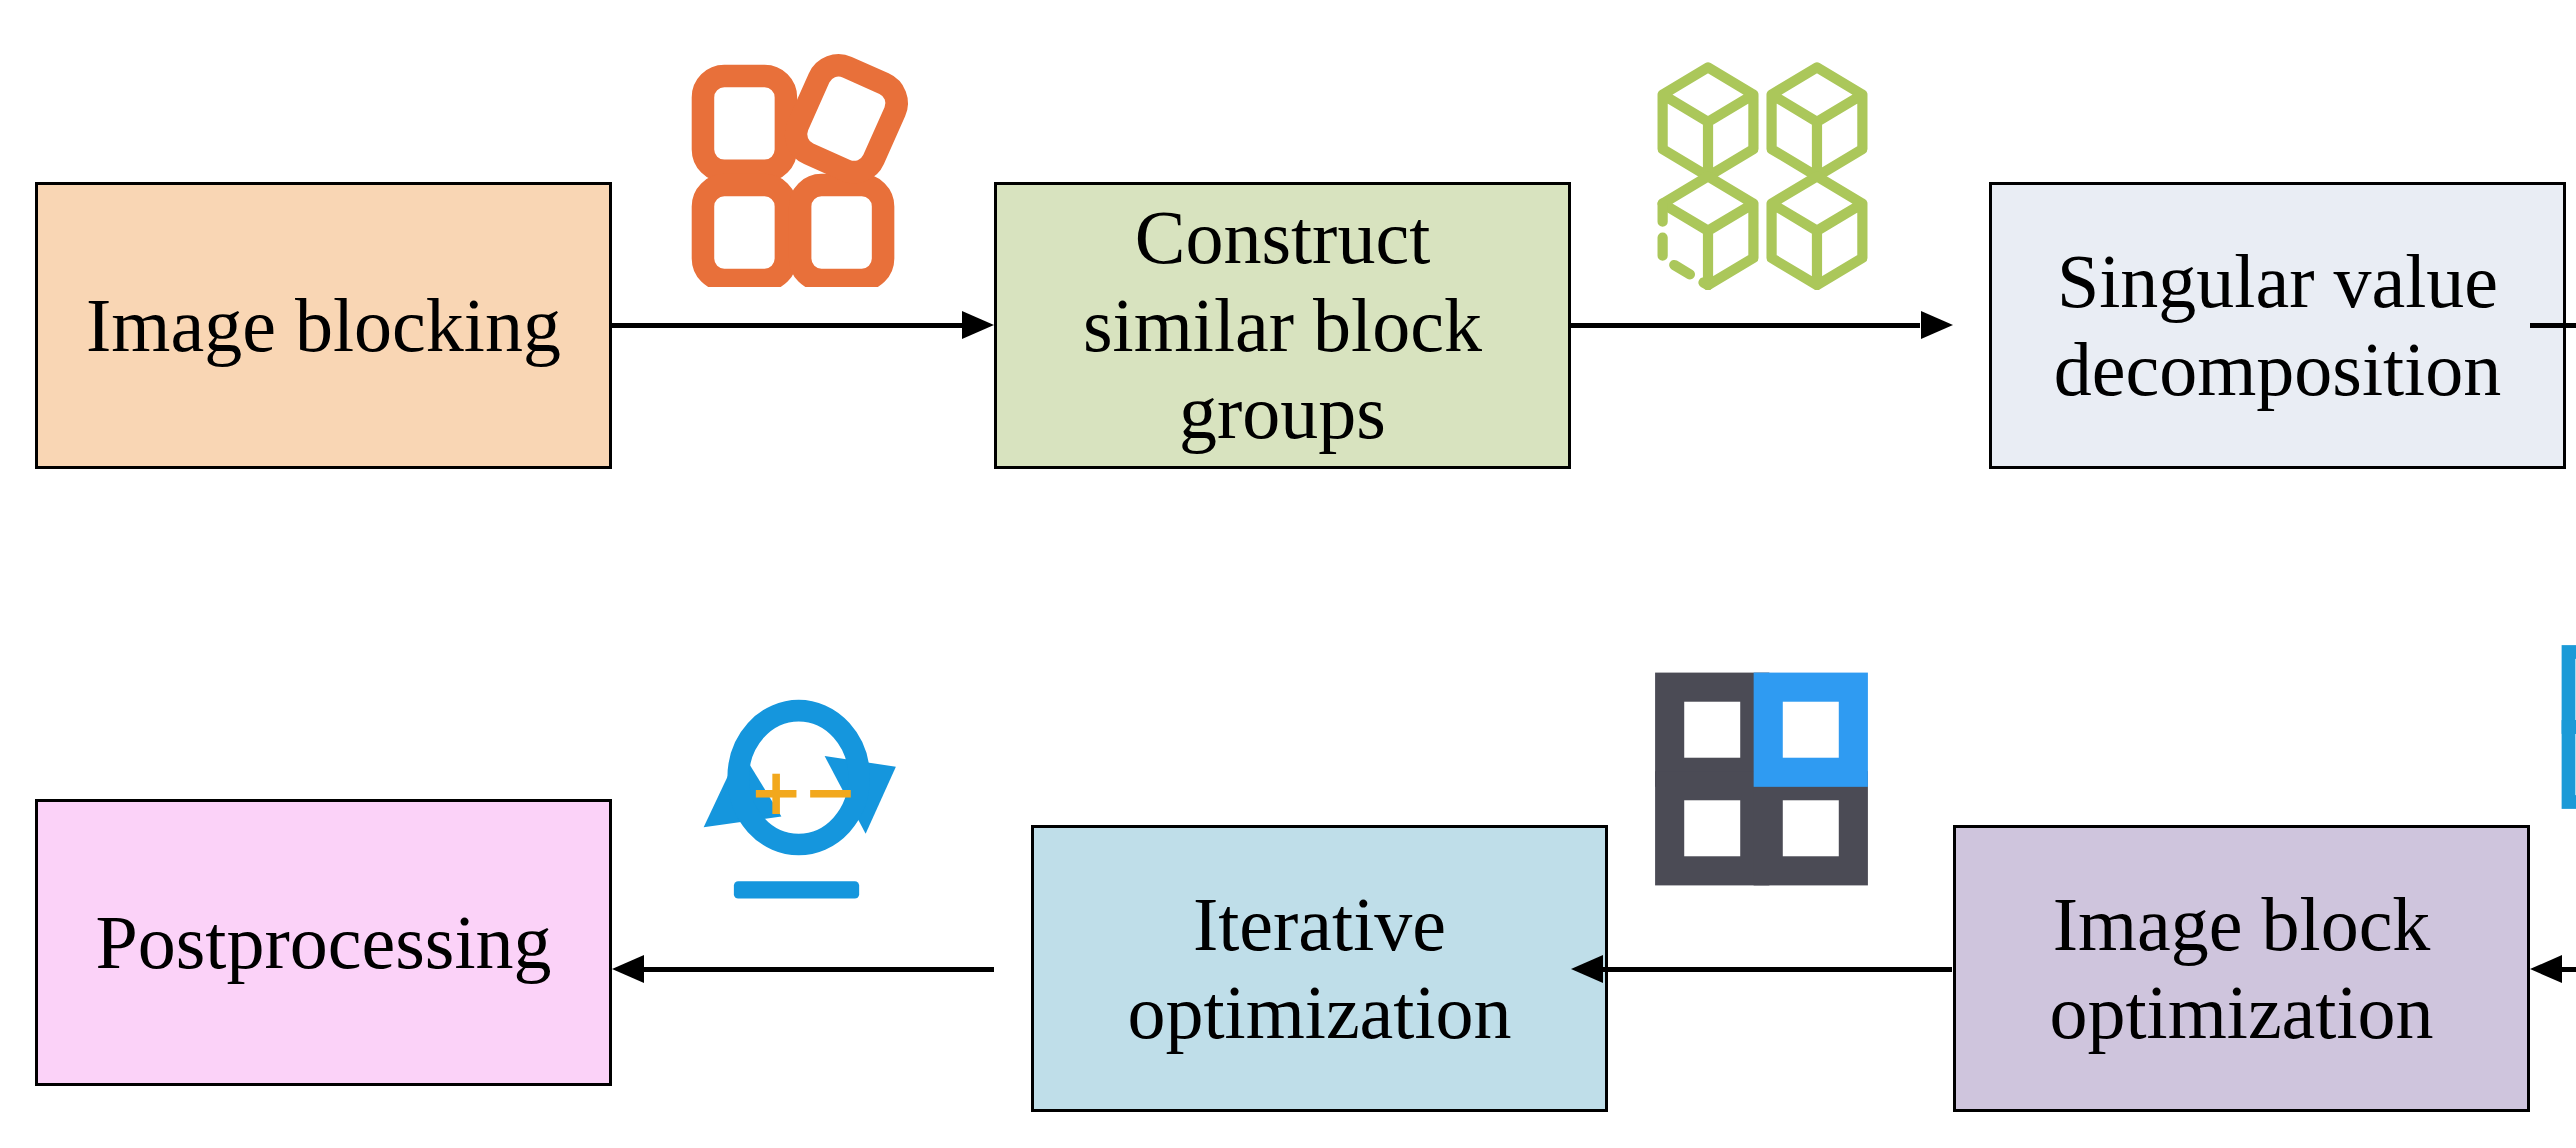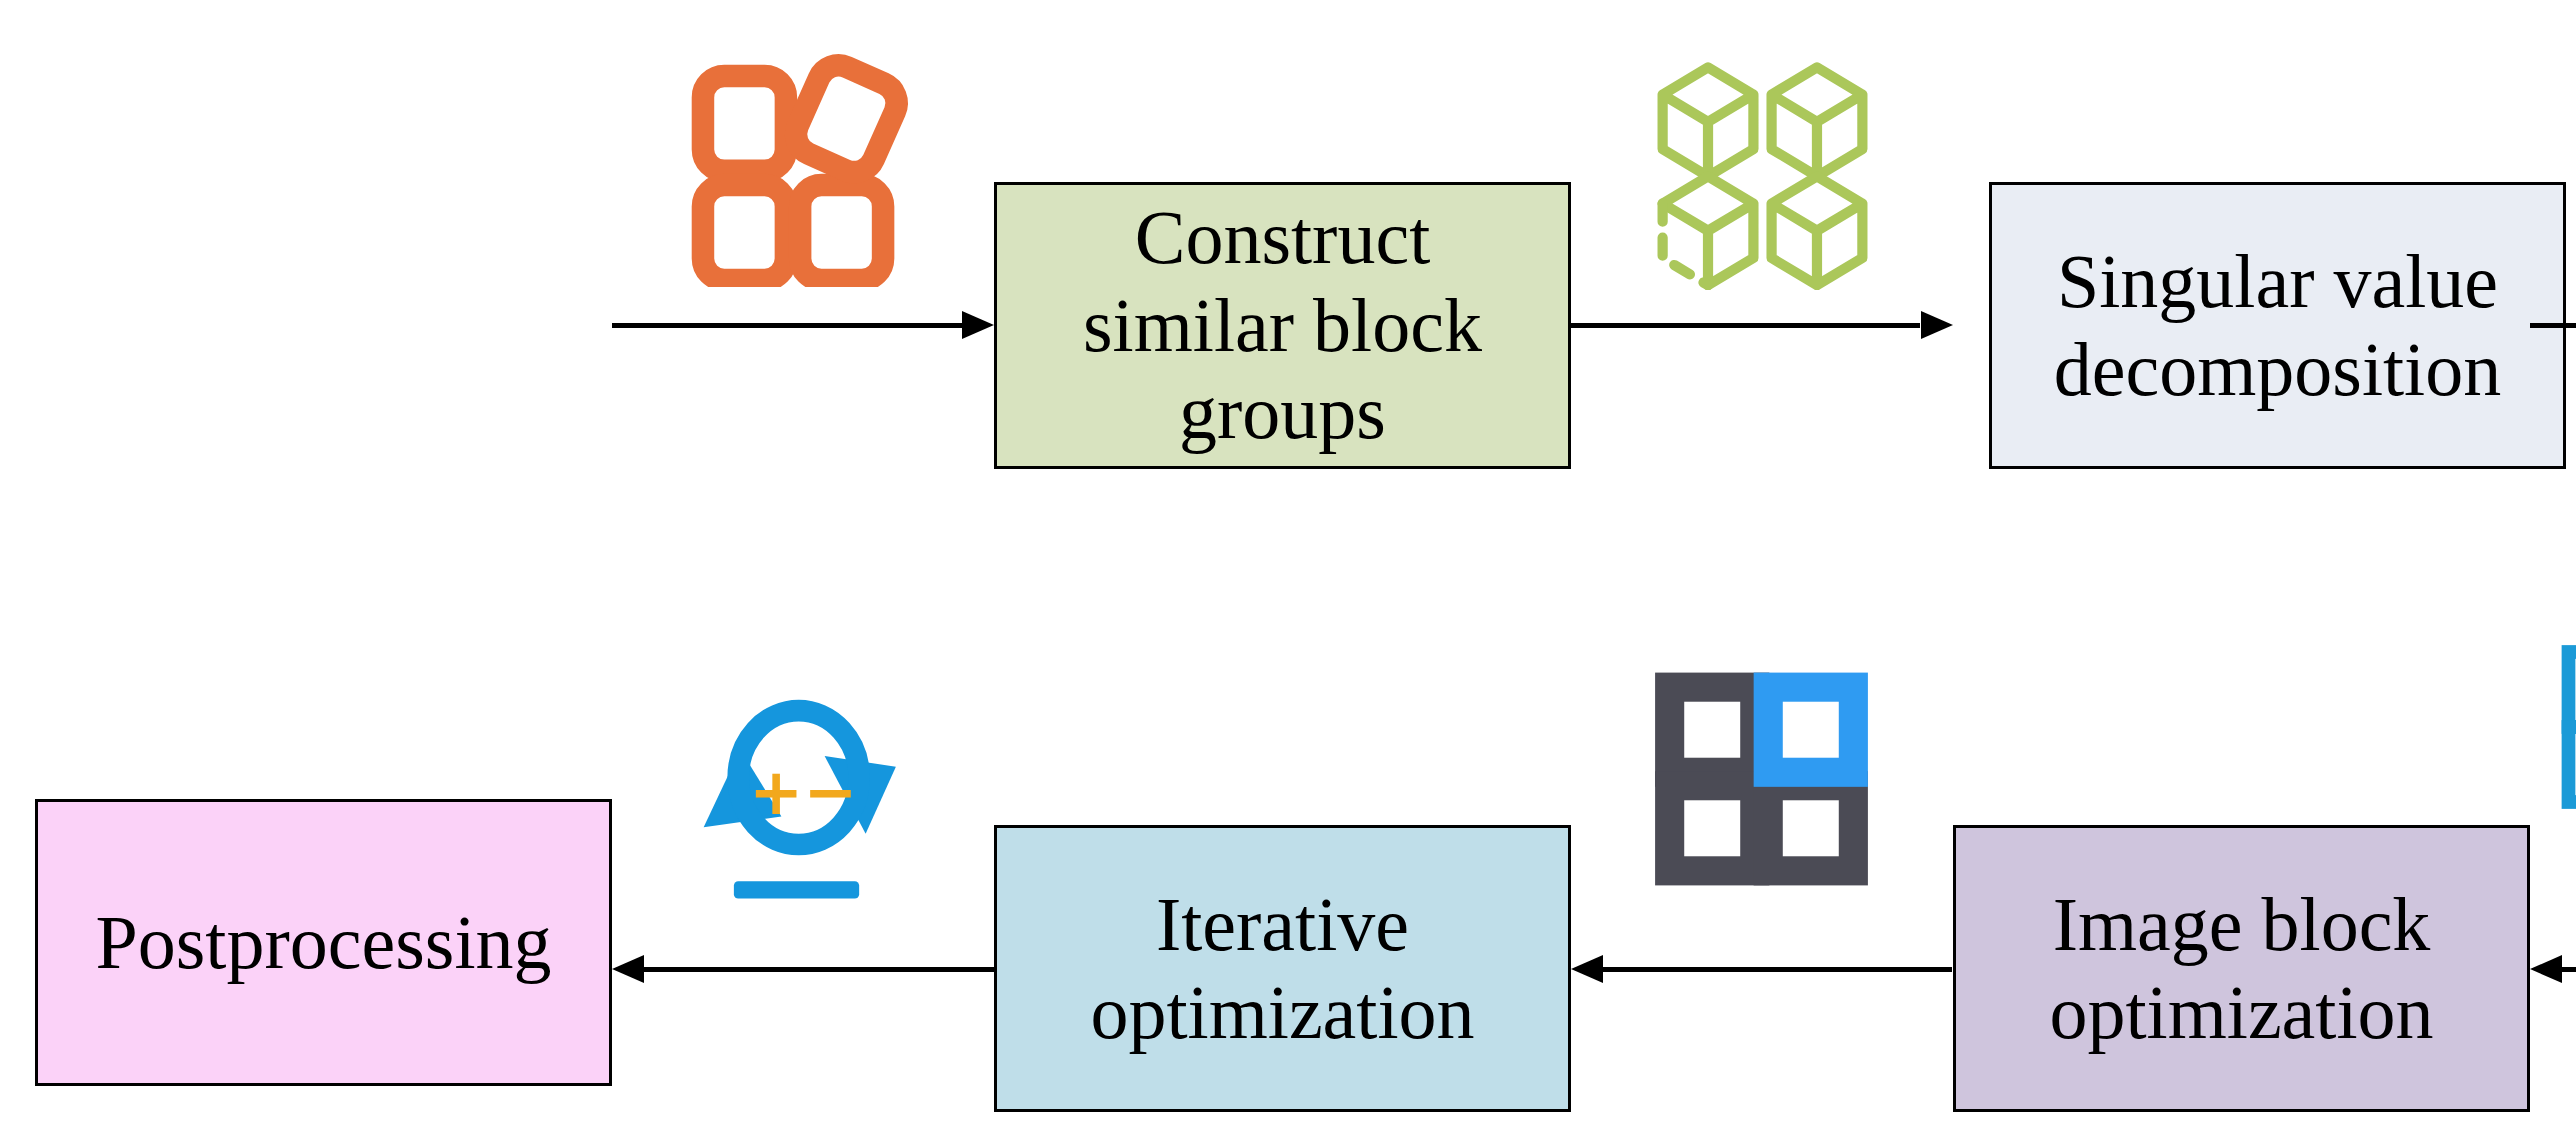--- a/index.html
+++ b/index.html
@@ -33,35 +33,38 @@
   .ic-cubes{left:1649px;top:58px;width:227px;height:232px;}
   .ic-tetris{left:2556px;top:642px;width:335px;height:255px;}
   .ic-grid4{left:1647px;top:667px;width:229px;height:224px;}
   .ic-cycle{left:677px;top:689px;width:252px;height:216px;}
 </style>
 </head>
 <body>
 
 <div class="canvas">
 
+  <div class="node pos-n0" style="background-color: rgb(249, 214, 180);">
+    <span class="label">Image blocking</span>
+  </div>
   <div class="node pos-n1" style="background-color: rgb(216, 227, 191);">
     <span class="label">Construct
 similar block
 groups</span>
   </div>
   <div class="node pos-n2" style="background-color: rgb(233, 237, 244);">
     <span class="label">Singular value
 decomposition</span>
   </div>
 
   <div class="node pos-n5" style="background-color: rgb(207, 197, 221);">
     <span class="label">Image block
 optimization</span>
   </div>
-  <div class="node pos-n6" style="background-color: rgb(191, 222, 233);">
+  <div class="node pos-n6" style="background-color: rgb(191, 222, 233); margin-left: 37px;">
     <span class="label">Iterative
 optimization</span>
   </div>
   <div class="node pos-n7" style="background-color: rgb(251, 210, 248);">
     <span class="label">Postprocessing</span>
   </div>
 
   <div class="hline a1-line" style="background-color: rgb(0, 0, 0);"></div>
   <div class="head head-right a1-head"></div>
   <div class="hline a2-line" style="background-color: rgb(0, 0, 0);"></div>

